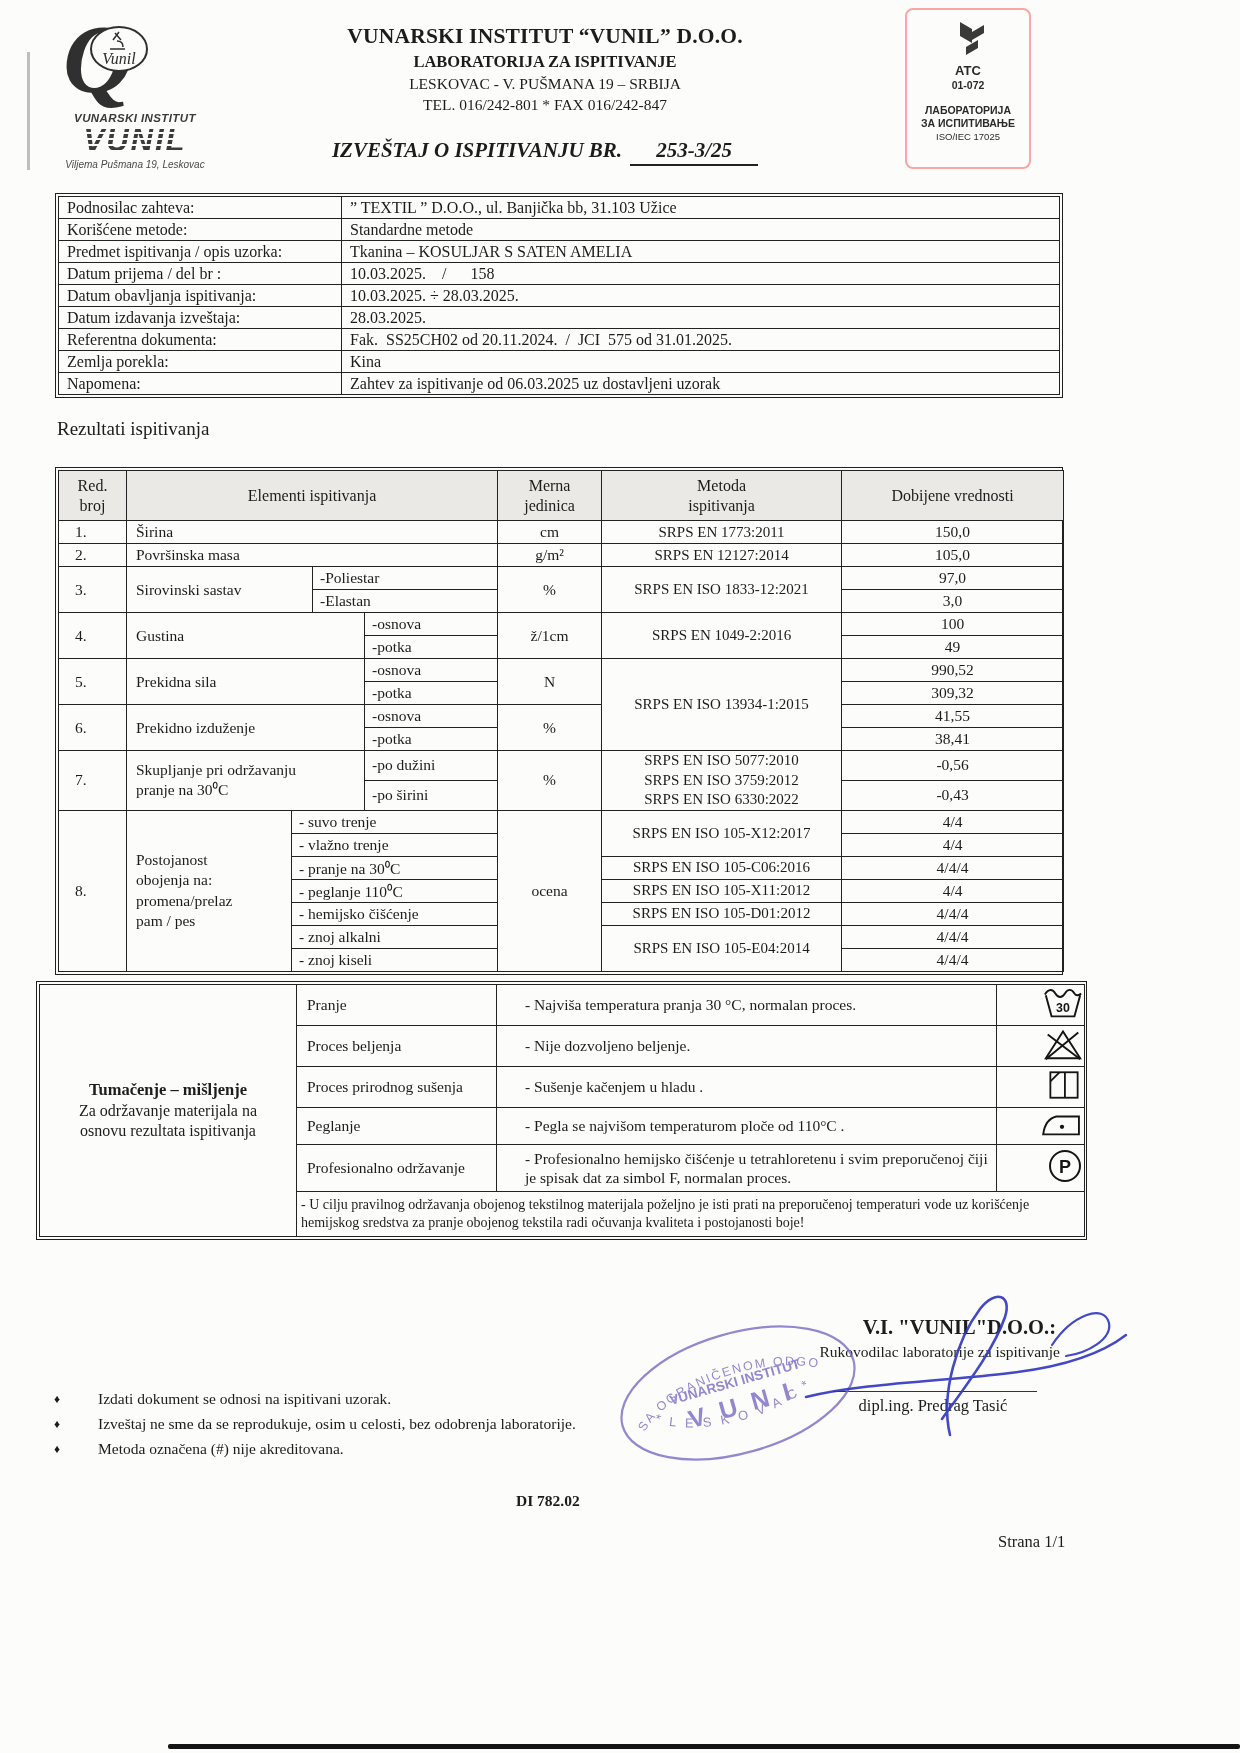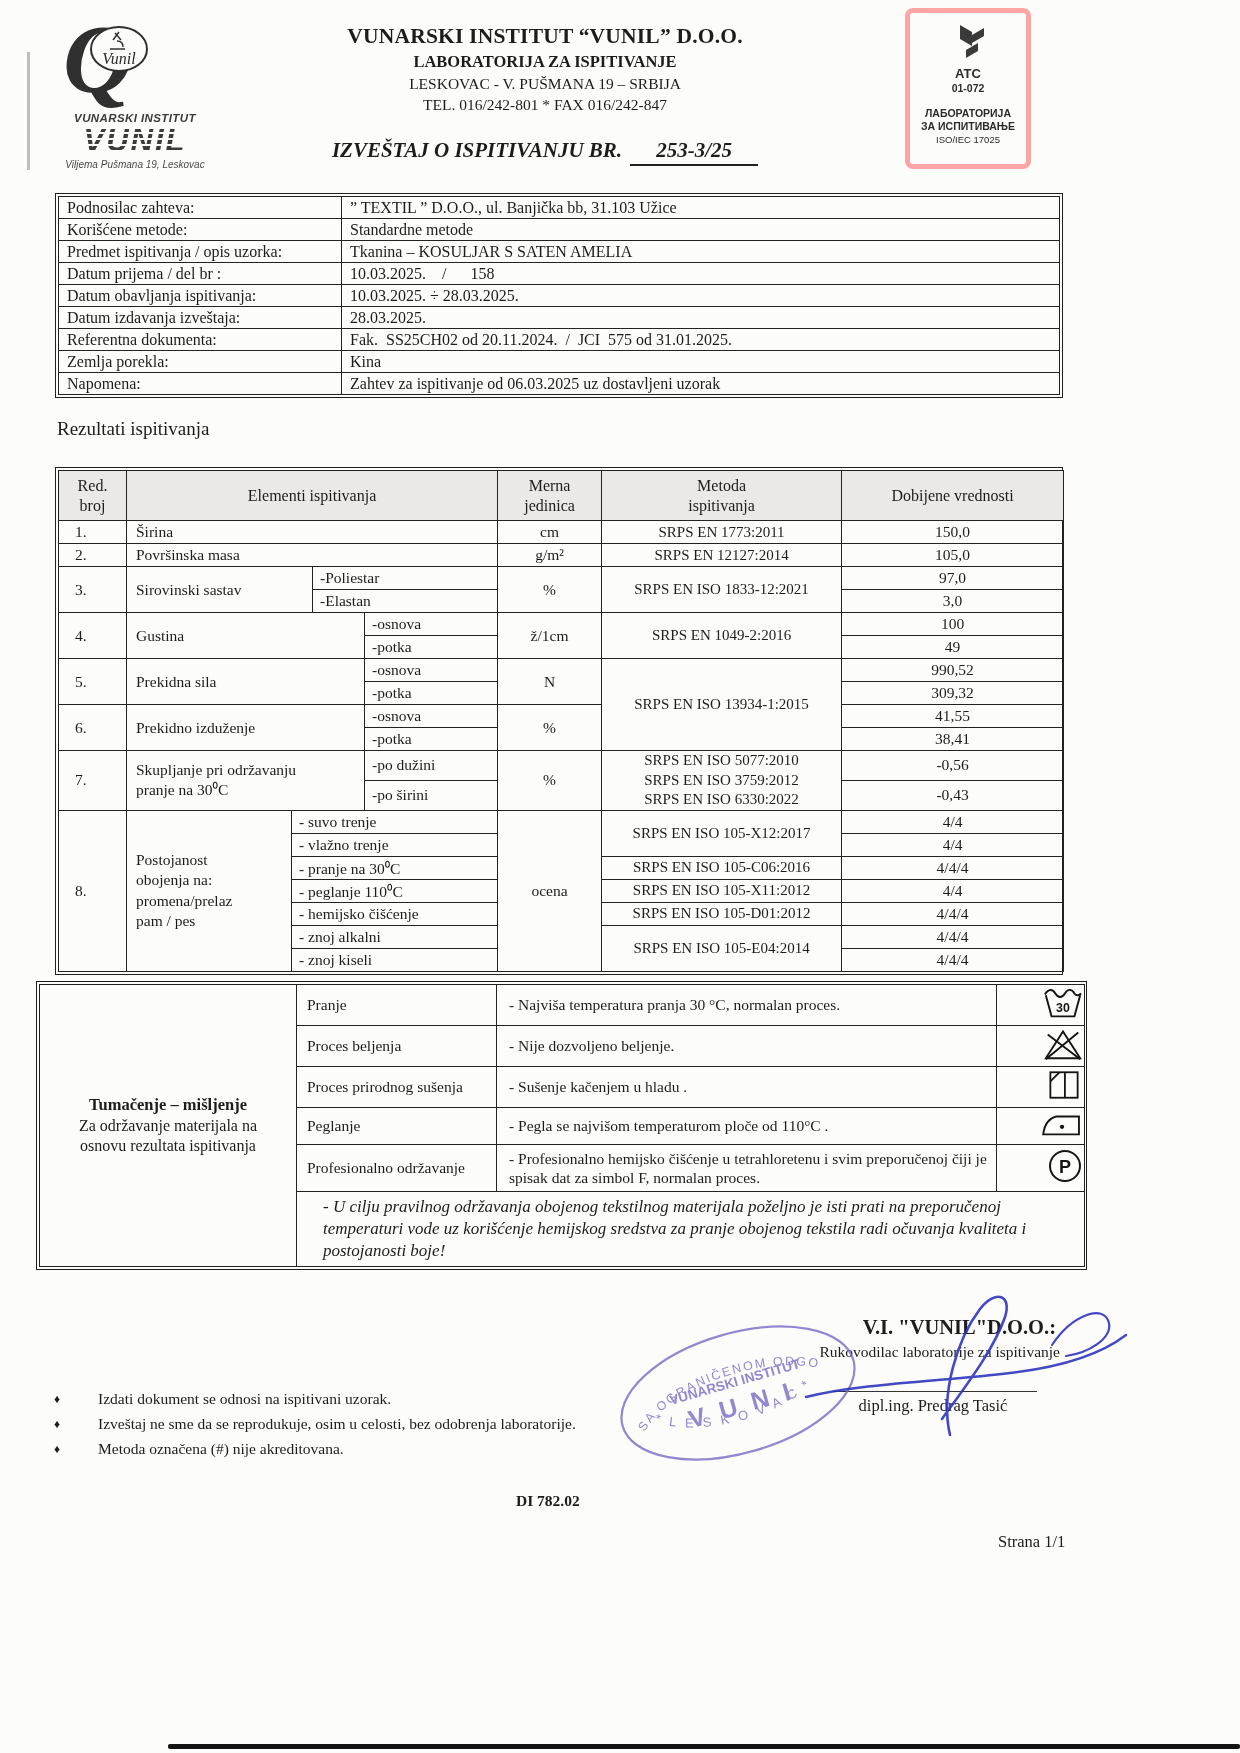--- a/index.html
+++ b/index.html
@@ -17,21 +17,21 @@
   .stripe{position:absolute;left:-3px;right:-3px;height:2px;background:#fcfcfa}
   .logo-addr{position:absolute;left:48px;top:159px;width:174px;text-align:center;
              font-family:"Liberation Sans",sans-serif;font-style:italic;font-size:10px;color:#4a4a4a}
   .center-head{position:absolute;left:260px;top:24px;width:570px;text-align:center}
   .org{font-size:21.5px;font-weight:bold;letter-spacing:.2px}
   .lab{font-size:16.5px;font-weight:bold;margin-top:3px}
   .addr,.tel{font-size:15.5px;margin-top:3px}
   .report-line{margin-top:24px;font-size:21px;font-weight:bold;font-style:italic}
   .report-no{display:inline-block;min-width:128px;border-bottom:2px solid #222;
              padding:0 12px 1px 12px;margin-left:8px;text-align:center}
-  .atc-box{position:absolute;left:905px;top:8px;width:126px;height:161px;border:5px solid #fca5a5;
+  .atc-box{position:absolute;left:905px;top:8px;width:126px;height:161px;border:2px solid #fca5a5;
            border-radius:8px;text-align:center;font-family:"Liberation Sans",sans-serif;color:#2b2b2b}
   .atc-name{font-weight:bold;font-size:13px;margin-top:1px}
   .atc-code{font-weight:bold;font-size:10.5px;margin-top:1px}
   .atc-l12{font-weight:bold;font-size:10.5px;line-height:1.25}
   .atc-l3{font-size:9.5px;margin-top:1px}
   .atc-gap{height:13px}
   
   .frame{position:absolute;border:1.8px solid #1f1f1f;padding:2px;background:#fcfcfa}
   table{border-collapse:collapse;width:100%;table-layout:fixed}
   td,th{border:1.4px solid #222;overflow:hidden}
@@ -48,25 +48,25 @@
   .res .sub{padding-left:7px}
   .res .unit,.res .val{text-align:center}
   .res .method{text-align:center;font-size:15px}
   .prel{white-space:pre-line;line-height:1.3}
   
   .int-frame{left:36px;top:981px;width:1051px}
   .int td{font-size:15.5px;vertical-align:middle}
   .int .lblcell{text-align:center;line-height:1.3;font-size:16px}
   .int .lblcell .b{font-weight:bold;font-size:16.5px}
   .int .proc{padding-left:10px}
-  .int .desc{padding-left:12px;line-height:1.25}
+  .int .desc{padding-left:28px;line-height:1.25}
   .int .ico{text-align:right}
   .int tr.ih1 td{height:40px}.int tr.ih2 td{height:38px}.int tr.ih3 td{height:38px}
   .int tr.ih4 td{height:35px}.int tr.ih5 td{height:47px}
-  .int .note{font-style:italic;font-size:17px;line-height:1.3;padding:4px 26px;white-space:pre-line}
+  .int .note{font-size:14px;line-height:1.3;padding:4px 4px;white-space:pre-line}
   .careicon{stroke:#151515;stroke-width:2;fill:none}
   
   .sig-company{position:absolute;left:700px;top:1316px;width:356px;text-align:right;
                font-weight:bold;font-size:20.5px}
   .sig-role{position:absolute;left:700px;top:1343px;width:360px;text-align:right;font-size:15.5px}
   .sig-rule{position:absolute;left:833px;top:1391px;width:204px;border-top:1.6px solid #333}
   .sig-name{position:absolute;left:826px;top:1396px;width:214px;text-align:center;font-size:16.5px}
   .stamp{position:absolute;left:610px;top:1328px;width:256px;height:130px;
          transform:rotate(-16deg);opacity:.78}
   .ink{position:absolute;left:800px;top:1283px;width:340px;height:160px;opacity:.9}

